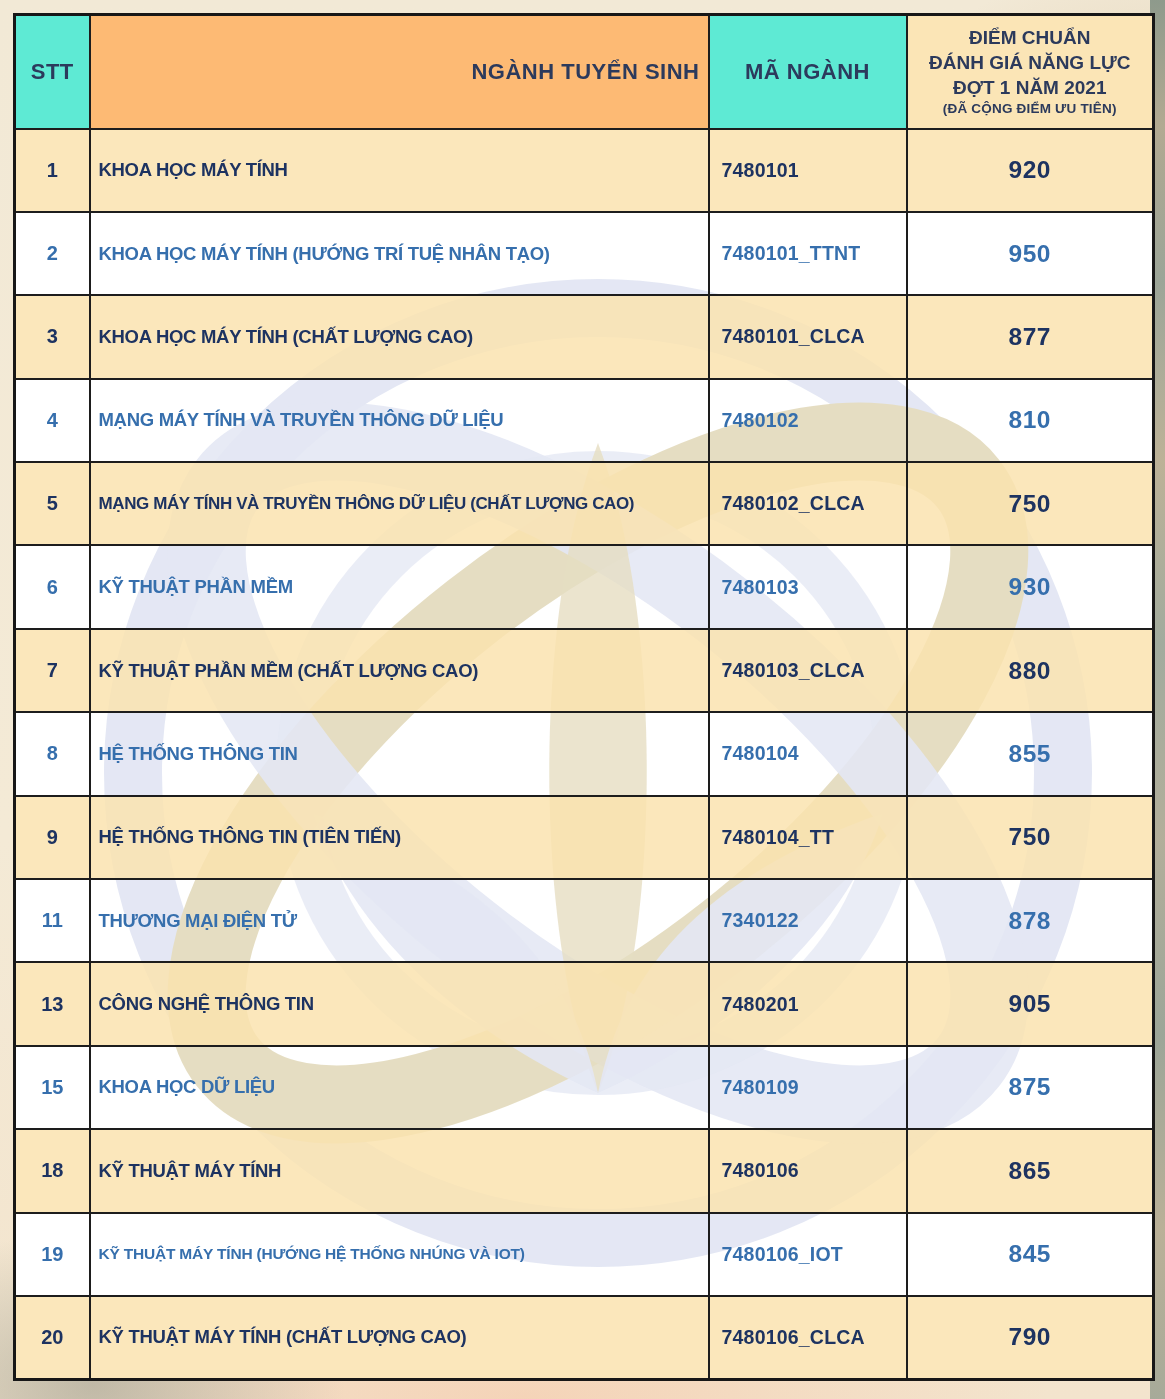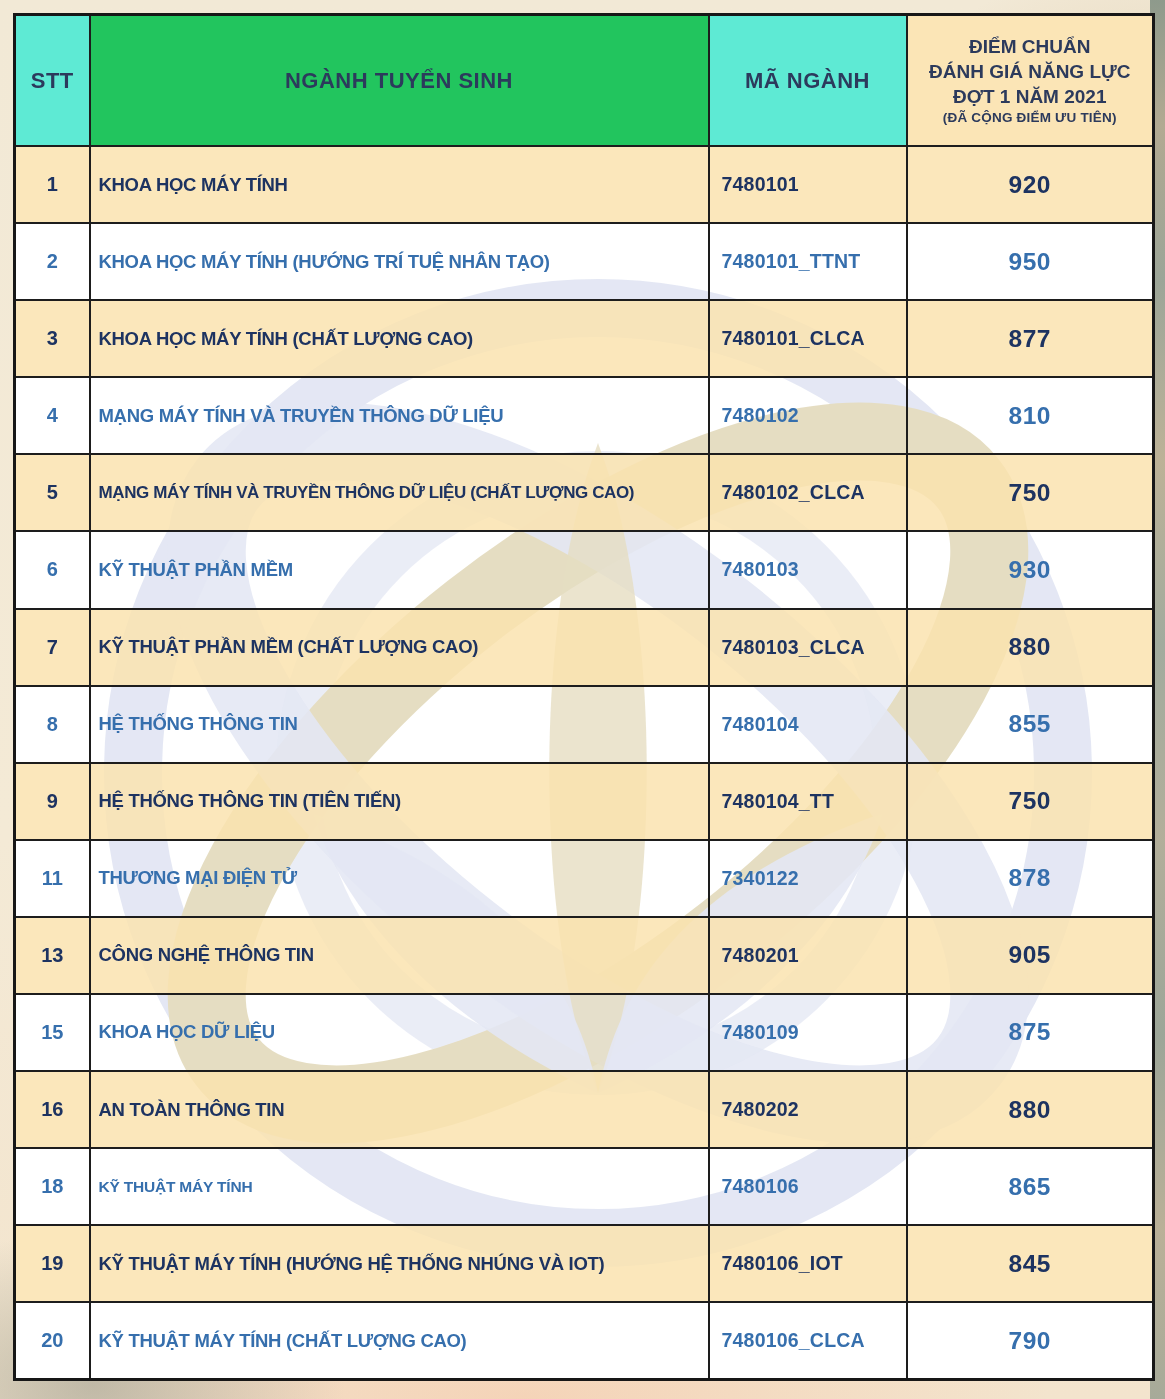--- a/index.html
+++ b/index.html
@@ -25,22 +25,22 @@
   table{
     position:relative;z-index:1;
     width:100%;height:100%;table-layout:fixed;border-collapse:collapse;
   }
   th,td{border:2px solid #1d1d1d;padding:0 8px;overflow:hidden;}
   table{border:3px solid #171717;}
   thead tr{height:114px;}
   tbody tr{height:62.7px;}
   th{font-weight:bold;color:#2c3a5c;}
   .th-stt,.th-ma{background:#5eead4;font-size:22px;letter-spacing:.5px;}
-  .th-nganh{background:#22c55e;font-size:22px;letter-spacing:.5px;}
-  .th-diem{background:#fbe5b6;font-size:19px;line-height:1.32;padding:18px 6px;margin-top:41px;}
+  .th-nganh{background:#fdba74;font-size:22px;letter-spacing:.5px;text-align:right;}
+  .th-diem{background:#fbe5b6;font-size:19px;line-height:1.32;padding:4px 6px;margin-top:41px;}
   .th-diem .sub{font-size:13.5px;letter-spacing:.2px;}
   tbody tr:nth-child(odd) td{background:rgba(251,228,180,.90);}
   tbody tr:nth-child(even) td{background:rgba(255,255,255,.38);}
   tbody tr:nth-child(odd){color:#1d3361;}
   tbody tr:nth-child(even){color:#366fad;}
   td{font-weight:bold;}
   .cell-stt{text-align:center;font-size:20px;}
   .cell-name{text-align:left;font-size:18.5px;letter-spacing:-.3px;white-space:nowrap;}
   .cell-ma{text-align:left;font-size:19.5px;padding-left:12px;letter-spacing:.2px;white-space:nowrap;}
   .cell-diem{text-align:center;font-size:24.5px;letter-spacing:.5px;}
@@ -154,26 +154,20 @@
     <td class="cell-ma">7480201</td>
     <td class="cell-diem">905</td>
   </tr>
         <tr>
     <td class="cell-stt">15</td>
     <td class="cell-name">KHOA HỌC DỮ LIỆU</td>
     <td class="cell-ma">7480109</td>
     <td class="cell-diem">875</td>
   </tr>
         <tr>
-    <td class="cell-stt">16</td>
-    <td class="cell-name">AN TOÀN THÔNG TIN</td>
-    <td class="cell-ma">7480202</td>
-    <td class="cell-diem">880</td>
-  </tr>
-        <tr>
     <td class="cell-stt">18</td>
     <td class="cell-name">KỸ THUẬT MÁY TÍNH</td>
     <td class="cell-ma">7480106</td>
     <td class="cell-diem">865</td>
   </tr>
         <tr>
     <td class="cell-stt">19</td>
     <td class="cell-name">KỸ THUẬT MÁY TÍNH (HƯỚNG HỆ THỐNG NHÚNG VÀ IOT)</td>
     <td class="cell-ma">7480106_IOT</td>
     <td class="cell-diem">845</td>

